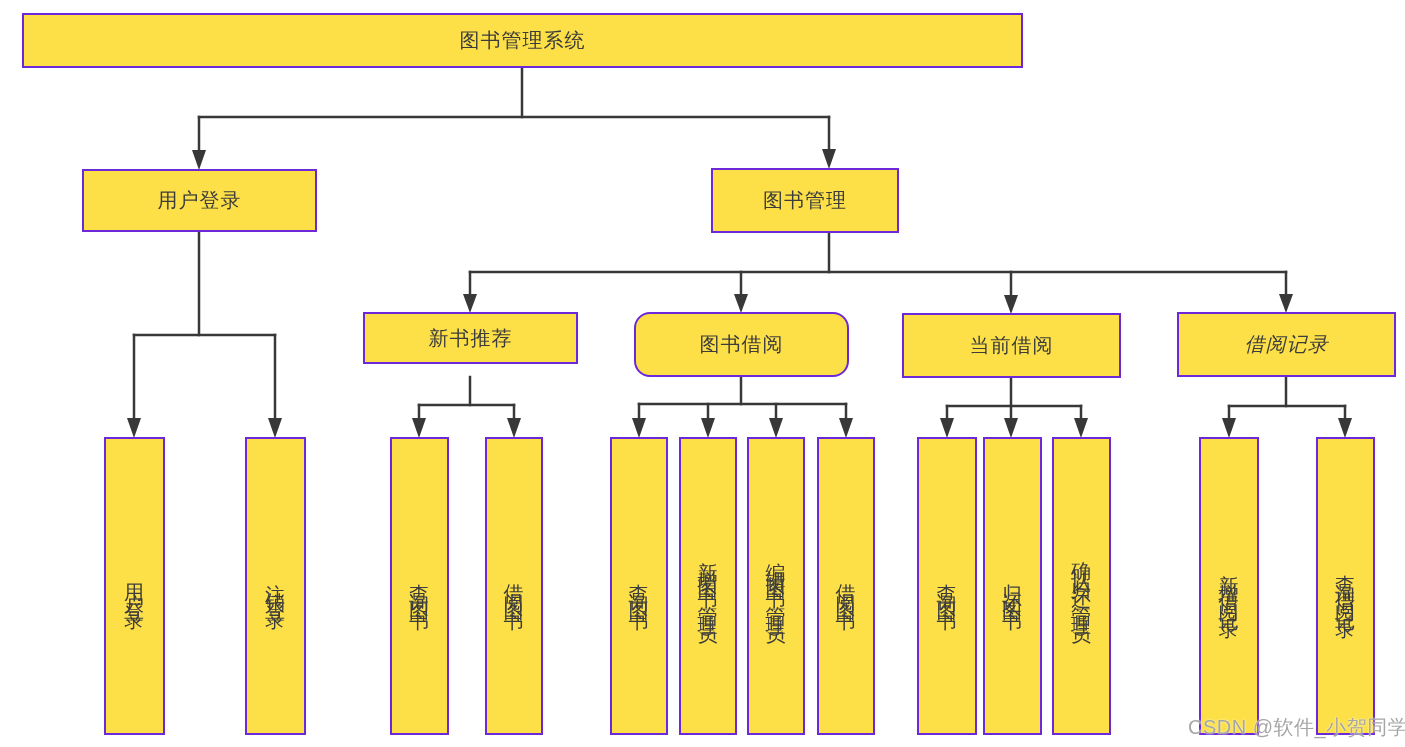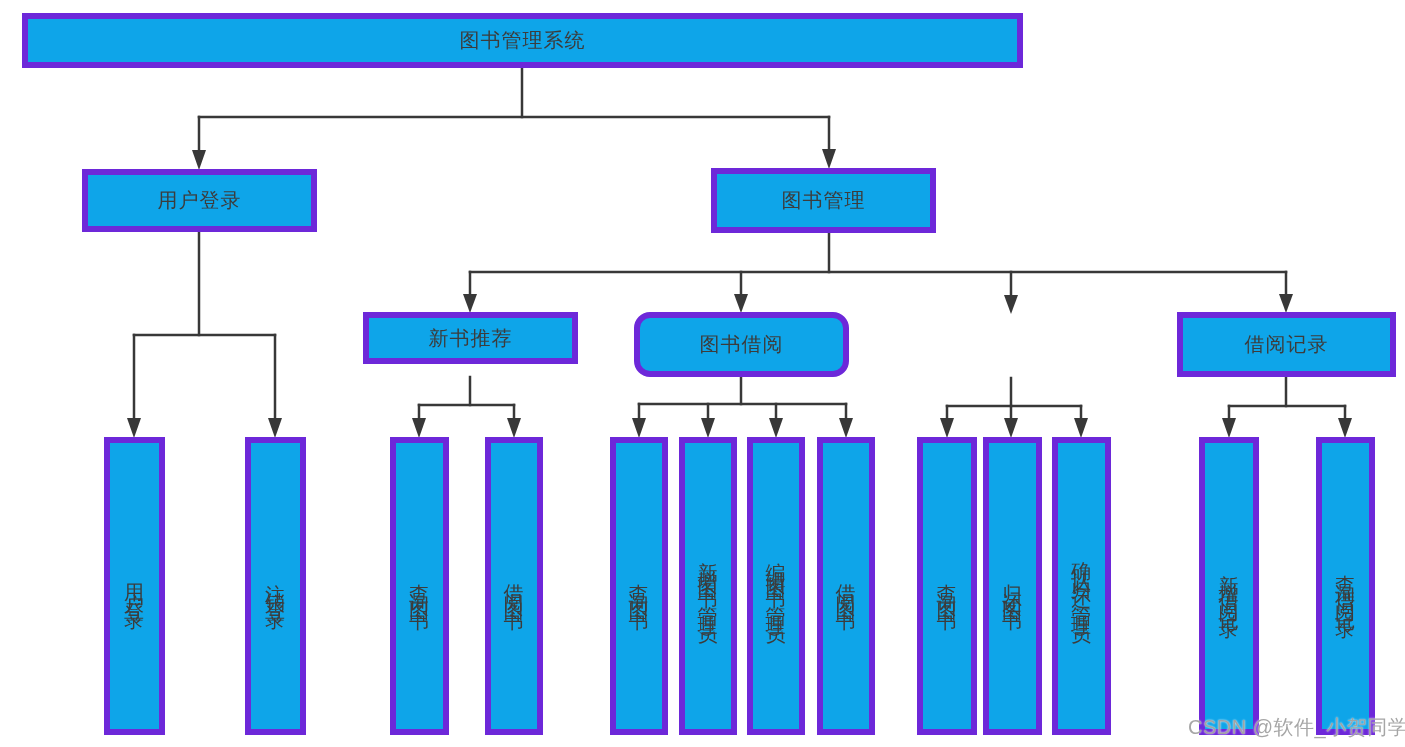--- a/index.html
+++ b/index.html
@@ -26,22 +26,22 @@
     stroke: #383838;
     stroke-width: 2.5;
     stroke-linecap: square;
   }
   .wires polygon {
     fill: #383838;
   }
   .box {
     position: absolute;
     box-sizing: border-box;
-    background: #0ea5e9;
-    border: 6px solid #6d28d9;
+    background: #fde047;
+    border: 2px solid #6d28d9;
     color: #3c3c3c;
     display: flex;
     align-items: center;
     justify-content: center;
     z-index: 2;
     font-size: 20px;
   }
   .box.h {
     letter-spacing: 1px;
     white-space: nowrap;
@@ -128,25 +128,26 @@
     <line x1="1229" y1="406" x2="1345" y2="406"></line>
     <line x1="1229" y1="406" x2="1229" y2="420"></line>
     <polygon points="1222,418 1236,418 1229,438"></polygon>
     <line x1="1345" y1="406" x2="1345" y2="420"></line>
     <polygon points="1338,418 1352,418 1345,438"></polygon>
   </svg>
 
   <div class="box h" style="left:22px; top:13px; width:1001px; height:55px;">图书管理系统</div>
 
   <div class="box h" style="left:82px; top:169px; width:235px; height:63px;">用户登录</div>
-  <div class="box h" style="left:711px; top:168px; width:225px; height:65px;">图书管理</div>
+  <div class="box h" style="left:711px; top:168px; width:188px; height:65px;">图书管理</div>
 
   <div class="box h" style="left:363px; top:312px; width:215px; height:52px;">新书推荐</div>
   <div class="box h" style="left:634px; top:312px; width:215px; height:65px;border-radius:16px;">图书借阅</div>
-  <div class="box h" style="left:1177px; top:312px; width:219px; height:65px;">借阅记录</div>
+  <div class="box h" style="left:902px; top:313px; width:219px; height:65px;">当前借阅</div>
+  <div class="box h" style="left:1177px; top:312px; width:219px; height:65px;font-style:italic;">借阅记录</div>
 
   <div class="box v" style="left:104px; top:437px; width:61px; height:298px;">用户登录</div>
   <div class="box v" style="left:245px; top:437px; width:61px; height:298px;">注销登录</div>
 
   <div class="box v" style="left:390px; top:437px; width:59px; height:298px;">查询图书</div>
   <div class="box v" style="left:485px; top:437px; width:58px; height:298px;">借阅图书</div>
 
   <div class="box v" style="left:610px; top:437px; width:58px; height:298px;">查询图书</div>
   <div class="box v" style="left:679px; top:437px; width:58px; height:298px;">新增图书（管理员）</div>
   <div class="box v" style="left:747px; top:437px; width:58px; height:298px;">编辑图书（管理员）</div>

